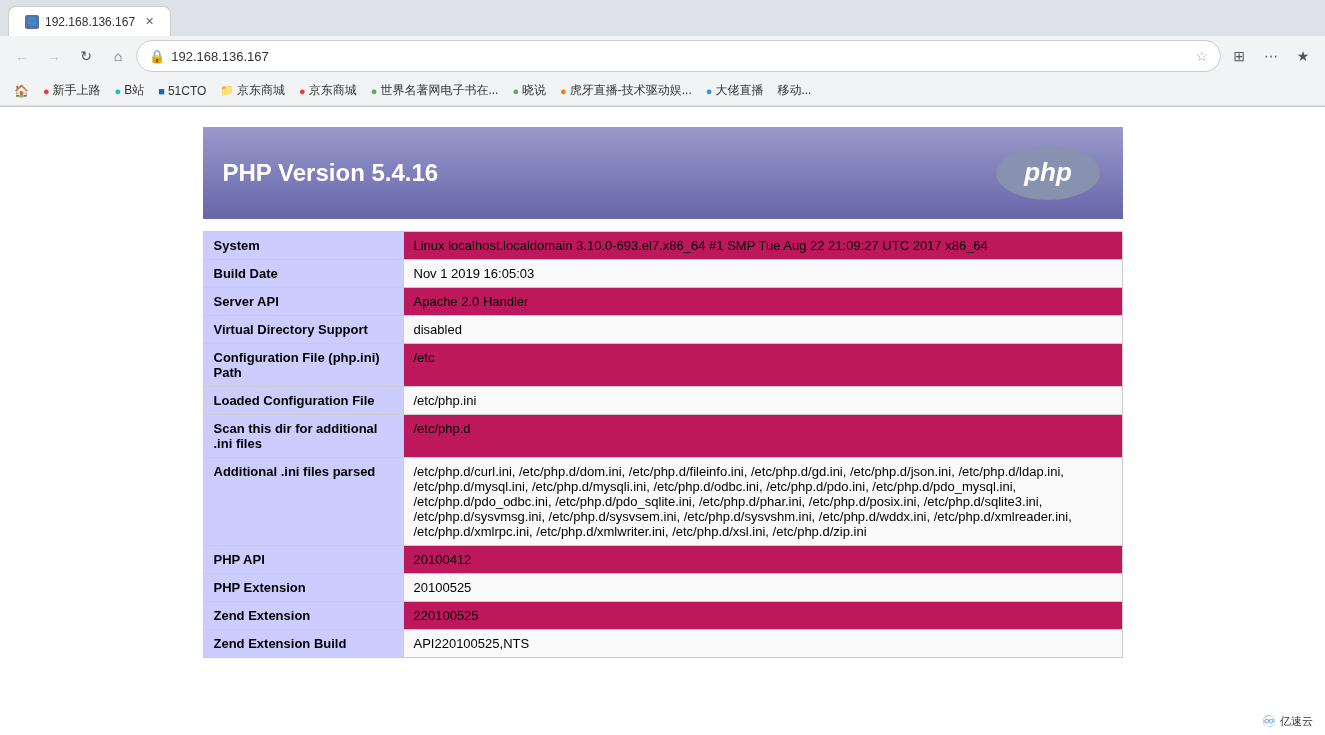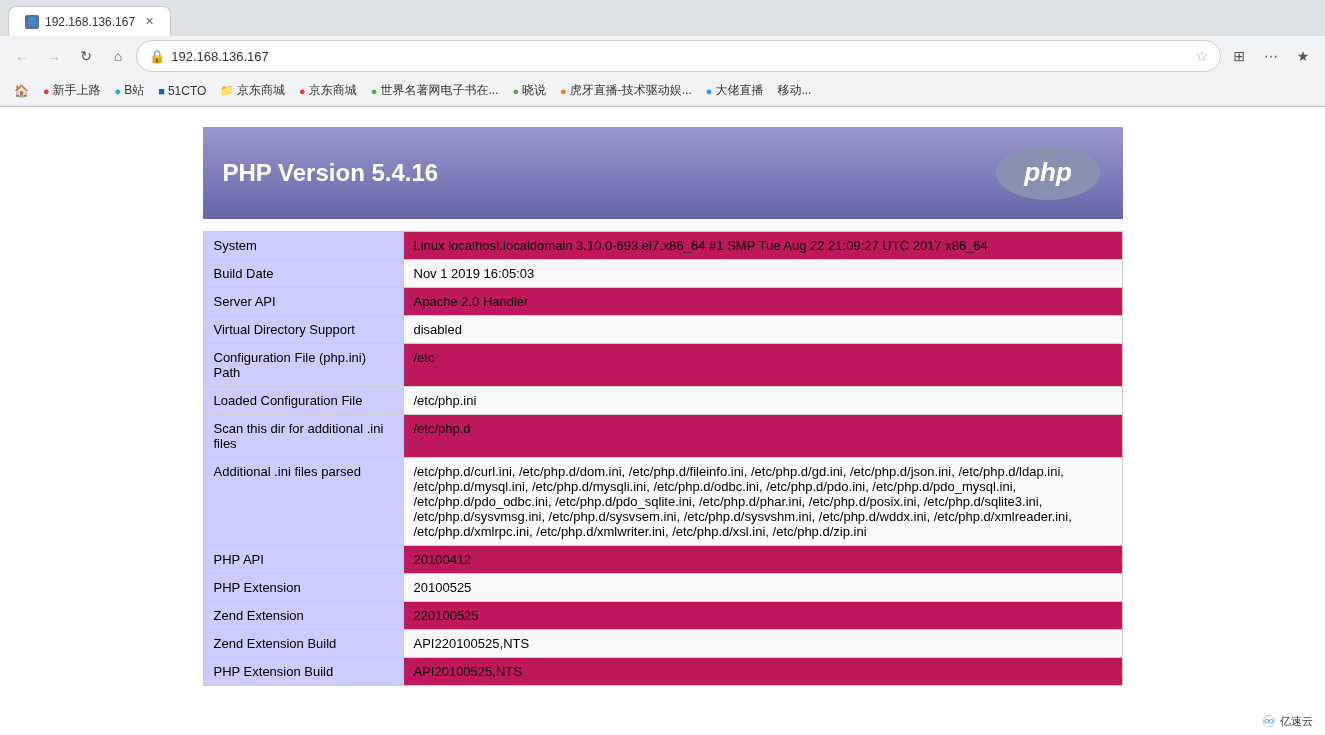--- a/index.html
+++ b/index.html
@@ -158,21 +158,21 @@
       border-collapse: collapse;
       font-size: 13px;
     }
     .info-table td {
       border: 1px solid #ccc;
       padding: 6px 10px;
       vertical-align: top;
     }
     .info-table tr td:first-child {
       background: #ccccff;
-      font-weight: normal;
+      font-weight: bold;
       width: 200px;
       white-space: normal;
     }
     .info-table tr td:last-child {
       background: #be185d;
     }
     .info-table tr:nth-child(even) td:last-child {
       background: #fafafa;
     }
 
@@ -320,24 +320,20 @@
           <td>20100525</td>
         </tr>
         <tr>
           <td>Zend Extension</td>
           <td>220100525</td>
         </tr>
         <tr>
           <td>Zend Extension Build</td>
           <td>API220100525,NTS</td>
         </tr>
-        <tr>
-          <td>PHP Extension Build</td>
-          <td>API20100525,NTS</td>
-        </tr>
       </tbody>
   </table>
 
 </div>
 
 <div class="browser-bottom">
   <span style="color:#4a90d9; font-size:16px;">♾</span>
   <span>亿速云</span>
 </div>
 

